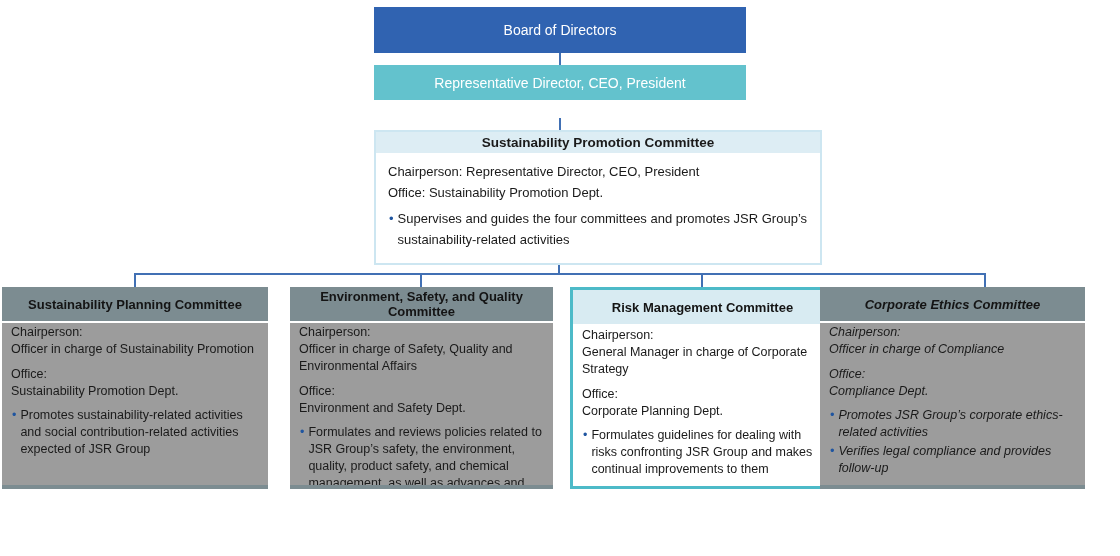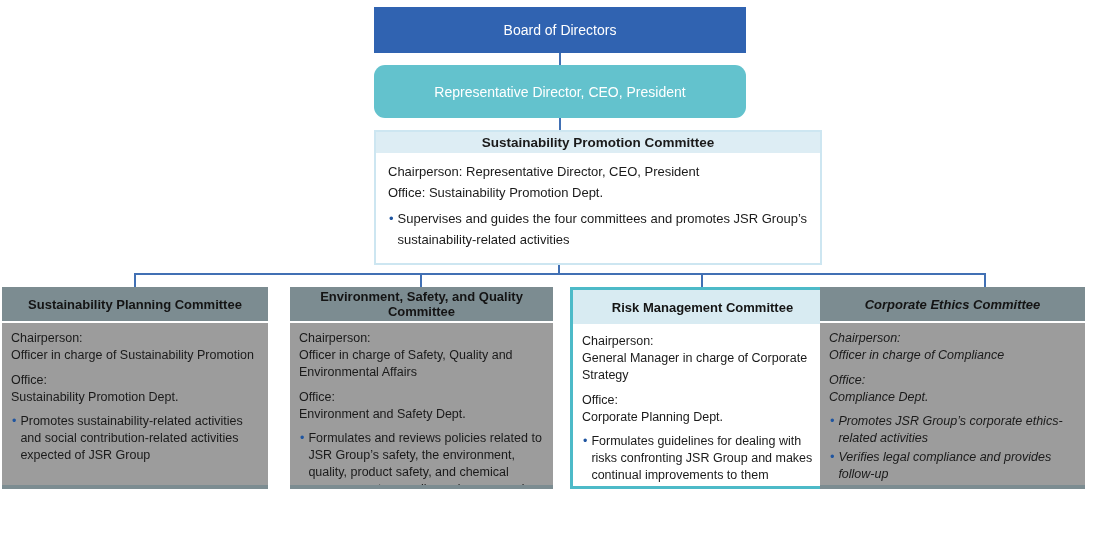--- a/index.html
+++ b/index.html
@@ -14,21 +14,21 @@
   }
   .abs { position: absolute; box-sizing: border-box; }
 
   
   .top-box {
     left: 374px; width: 372px;
     display: flex; align-items: center; justify-content: center;
     text-align: right; color: #ffffff; font-size: 14px;
   }
   .board { top: 7px; height: 46px; background: var(--board-blue); }
-  .ceo   { top: 65px; height: 53px; background: var(--ceo-teal); border-radius: 11px; }
+  .ceo   { top: 65px; height: 35px; background: var(--ceo-teal); }
 
   
   .promo {
     left: 374px; top: 130px; width: 448px; height: 135px;
     background: #ffffff; border: 2px solid var(--promo-border);
     display: flex; flex-direction: column;
   }
   .promo-header {
     height: 29px; background: var(--promo-header-bg);
     display: flex; align-items: center; justify-content: center;
@@ -57,21 +57,21 @@
   .c4 { left: 820px; width: 265px; font-style: italic; }
   .c-header {
     height: 34px; flex: 0 0 auto; background: var(--committee-header-slate);
     display: flex; align-items: center; justify-content: center;
     text-align: center; font-weight: bold; font-size: 13px; line-height: 15px;
     color: #141414; padding: 0 14px; box-sizing: border-box;
   }
   .c-gap { height: 2px; flex: 0 0 auto; background: #ffffff; }
   .c-body {
     flex: 1 1 auto; overflow: hidden;
-    padding: 7px 9px 0 9px;
+    padding: 1px 9px 0 9px;
     font-size: 12.5px; line-height: 17px; color: #1a1a1a;
   }
   .c-footer { height: 4px; flex: 0 0 auto; background: var(--committee-header-slate); }
 
   .committee.highlight {
     border: 3px solid var(--highlight-teal);
     background: #ffffff;
   }
   .committee.highlight .c-header { background: var(--highlight-header-bg); }
   .committee.highlight .c-body { background: #ffffff; }

